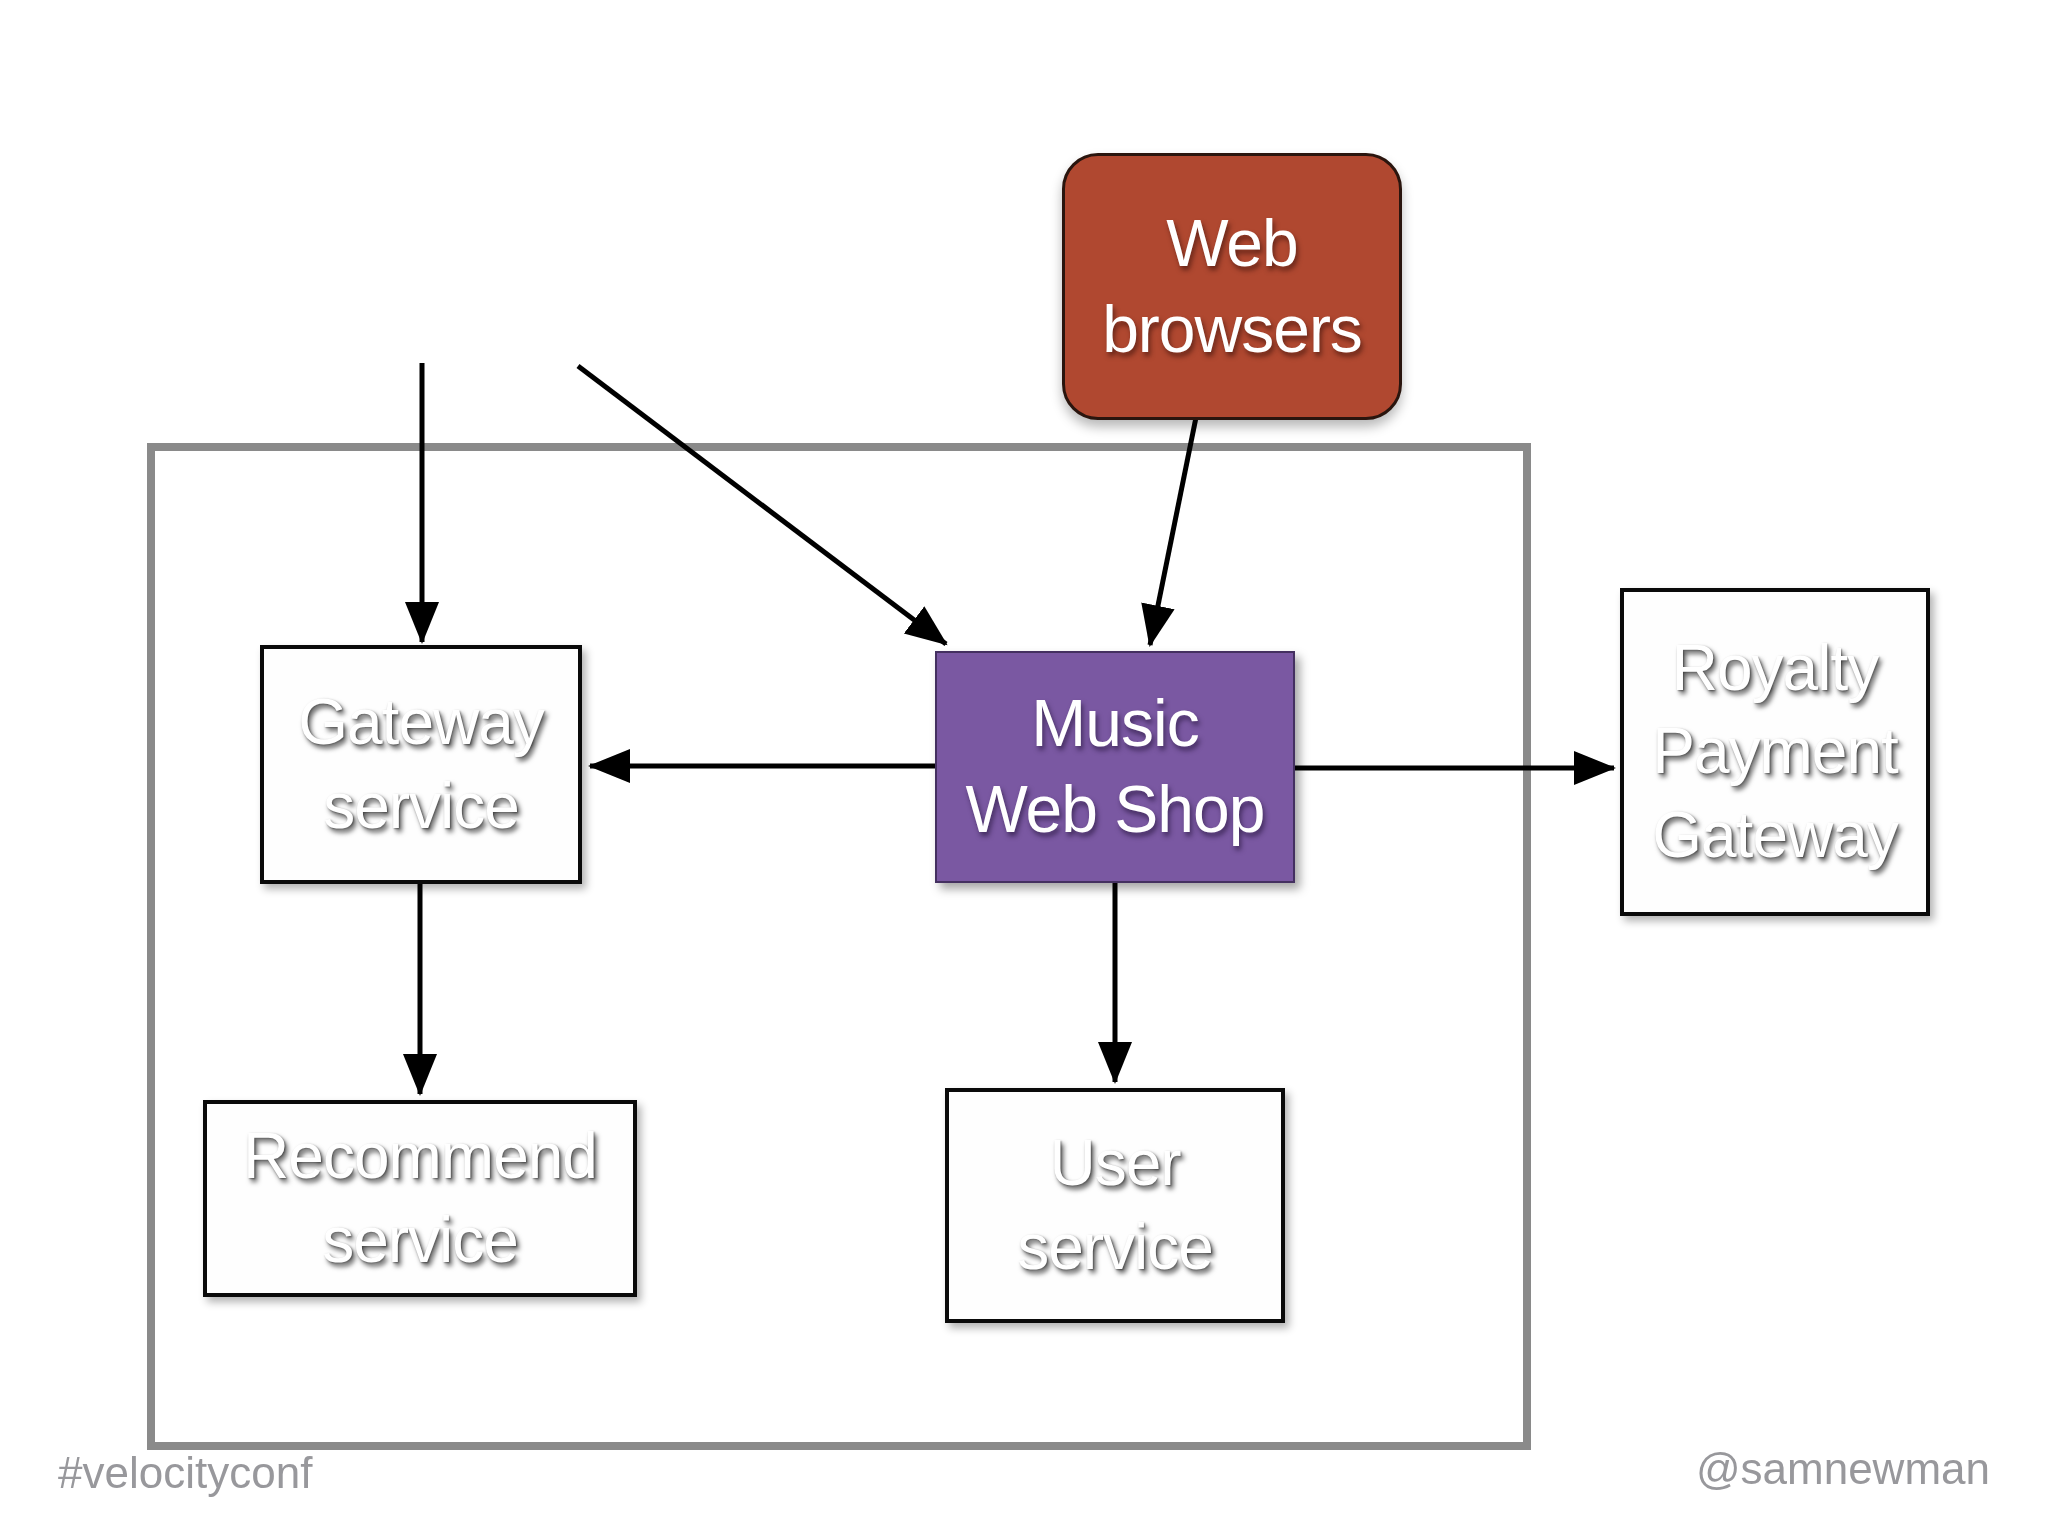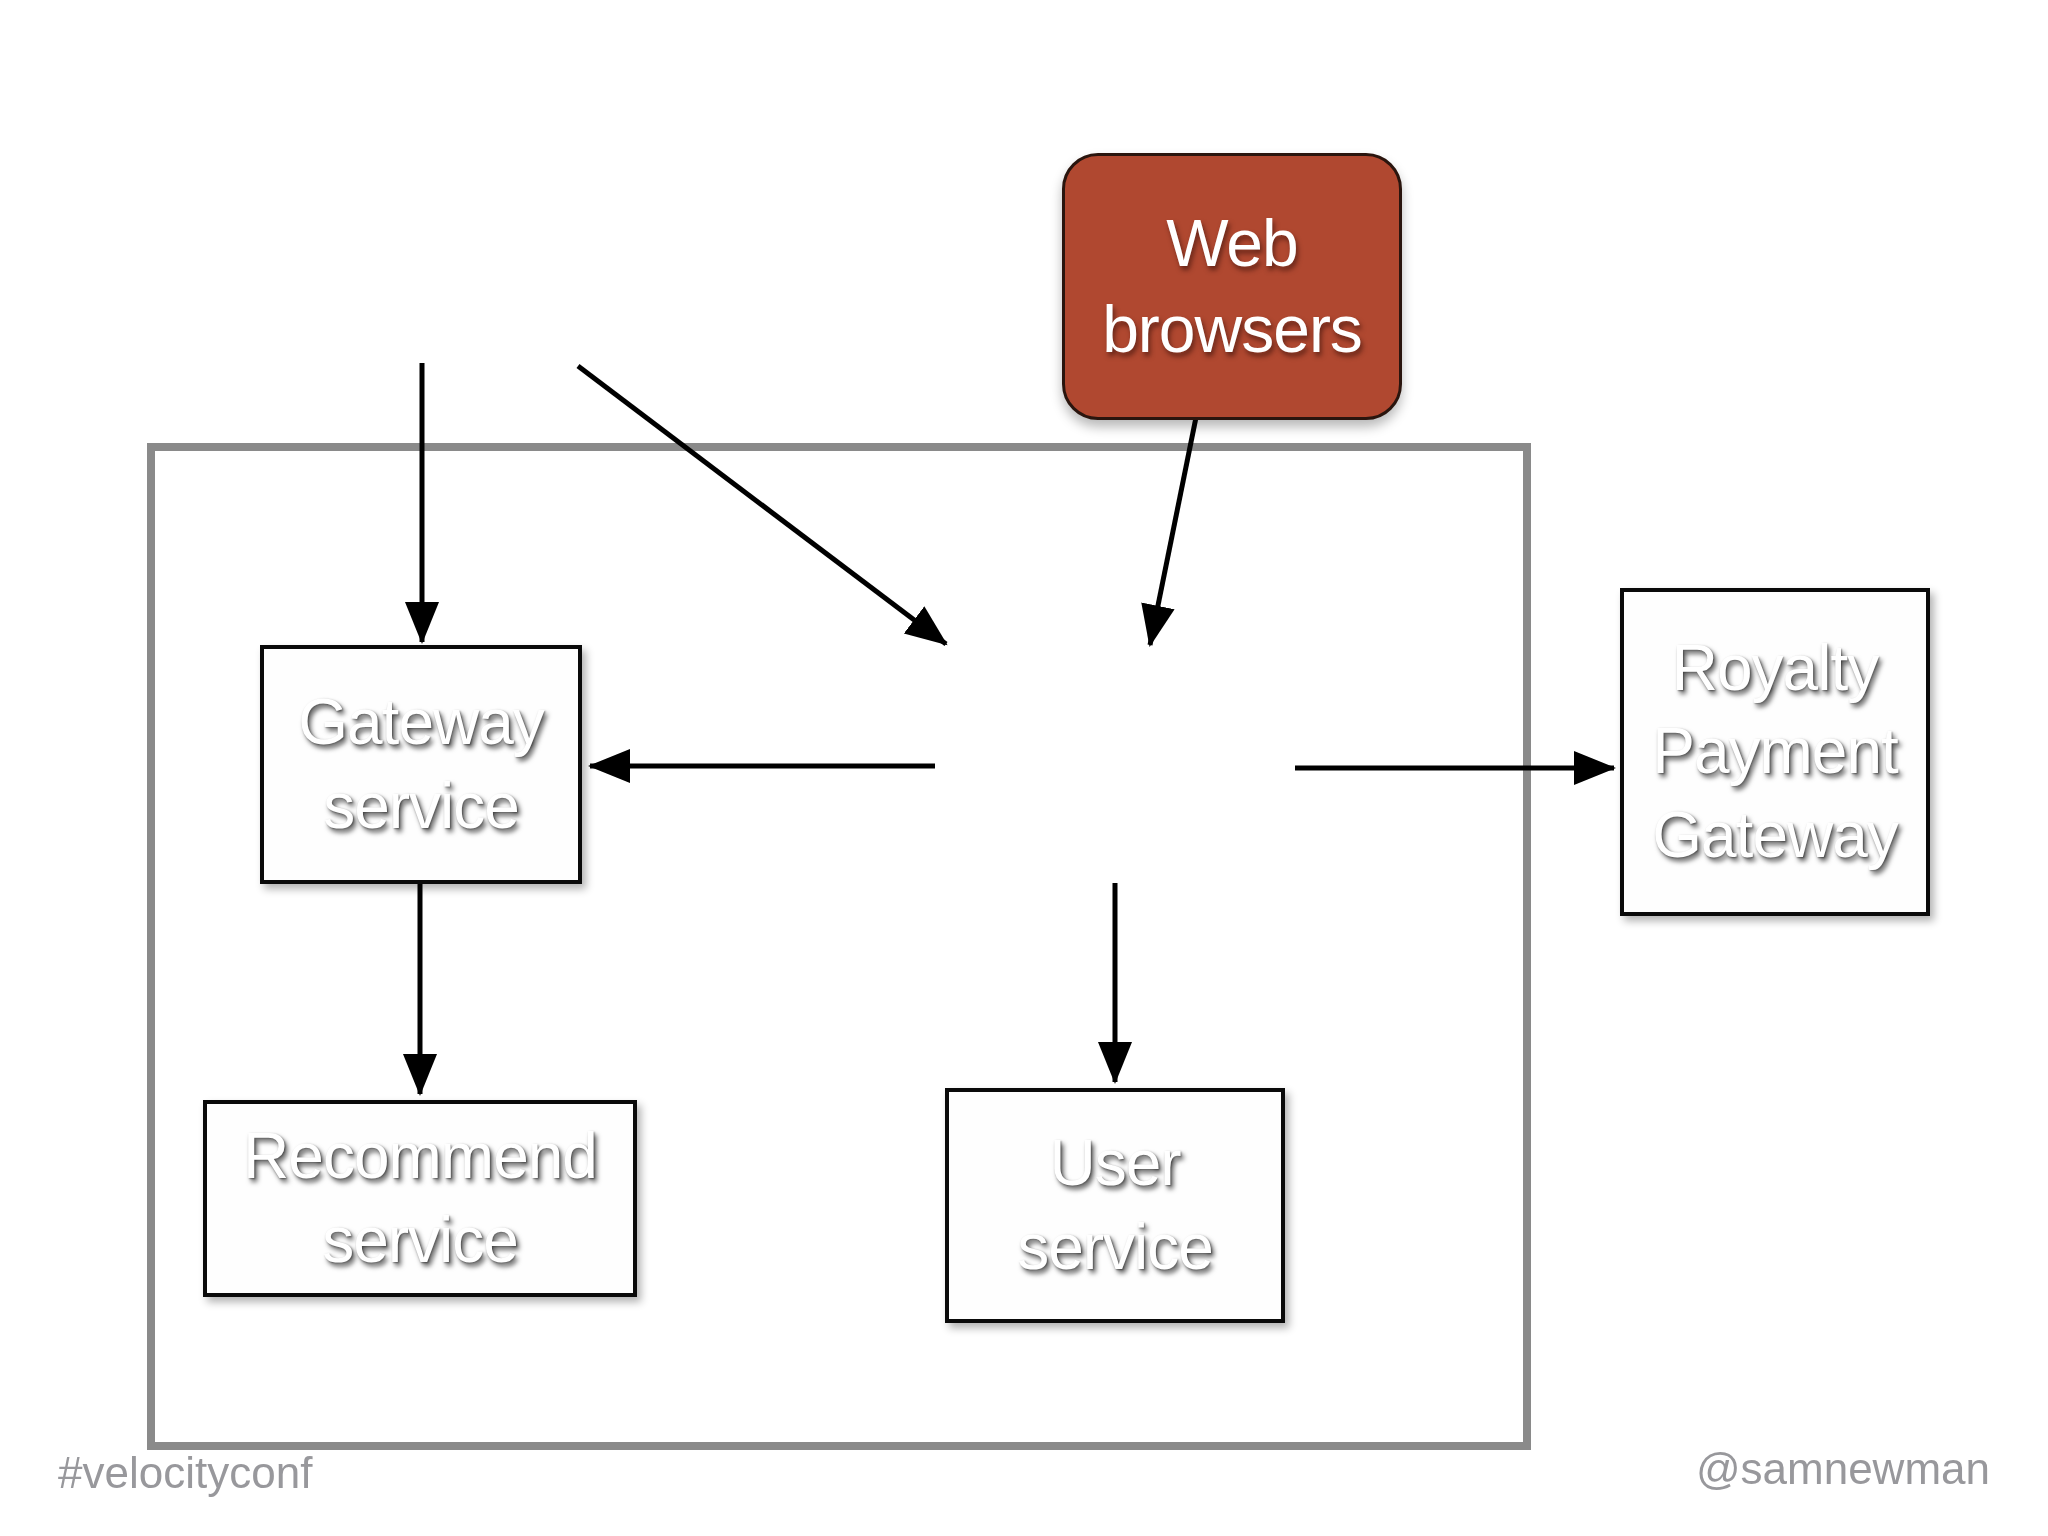--- a/index.html
+++ b/index.html
@@ -122,20 +122,24 @@
   <div class="node client" id="web-browsers">
     <span class="label">Web
 browsers</span>
   </div>
 
   <div class="node service" id="catalog-service">
     <span class="label">Gateway
 service</span>
   </div>
 
+  <div class="node shop" id="music-web-shop">
+    <span class="label">Music
+Web Shop</span>
+  </div>
 
   <div class="node service" id="royalty-gateway">
     <span class="label">Royalty
 Payment
 Gateway</span>
   </div>
 
   <div class="node service" id="recommend-service">
     <span class="label">Recommend
 service</span>

